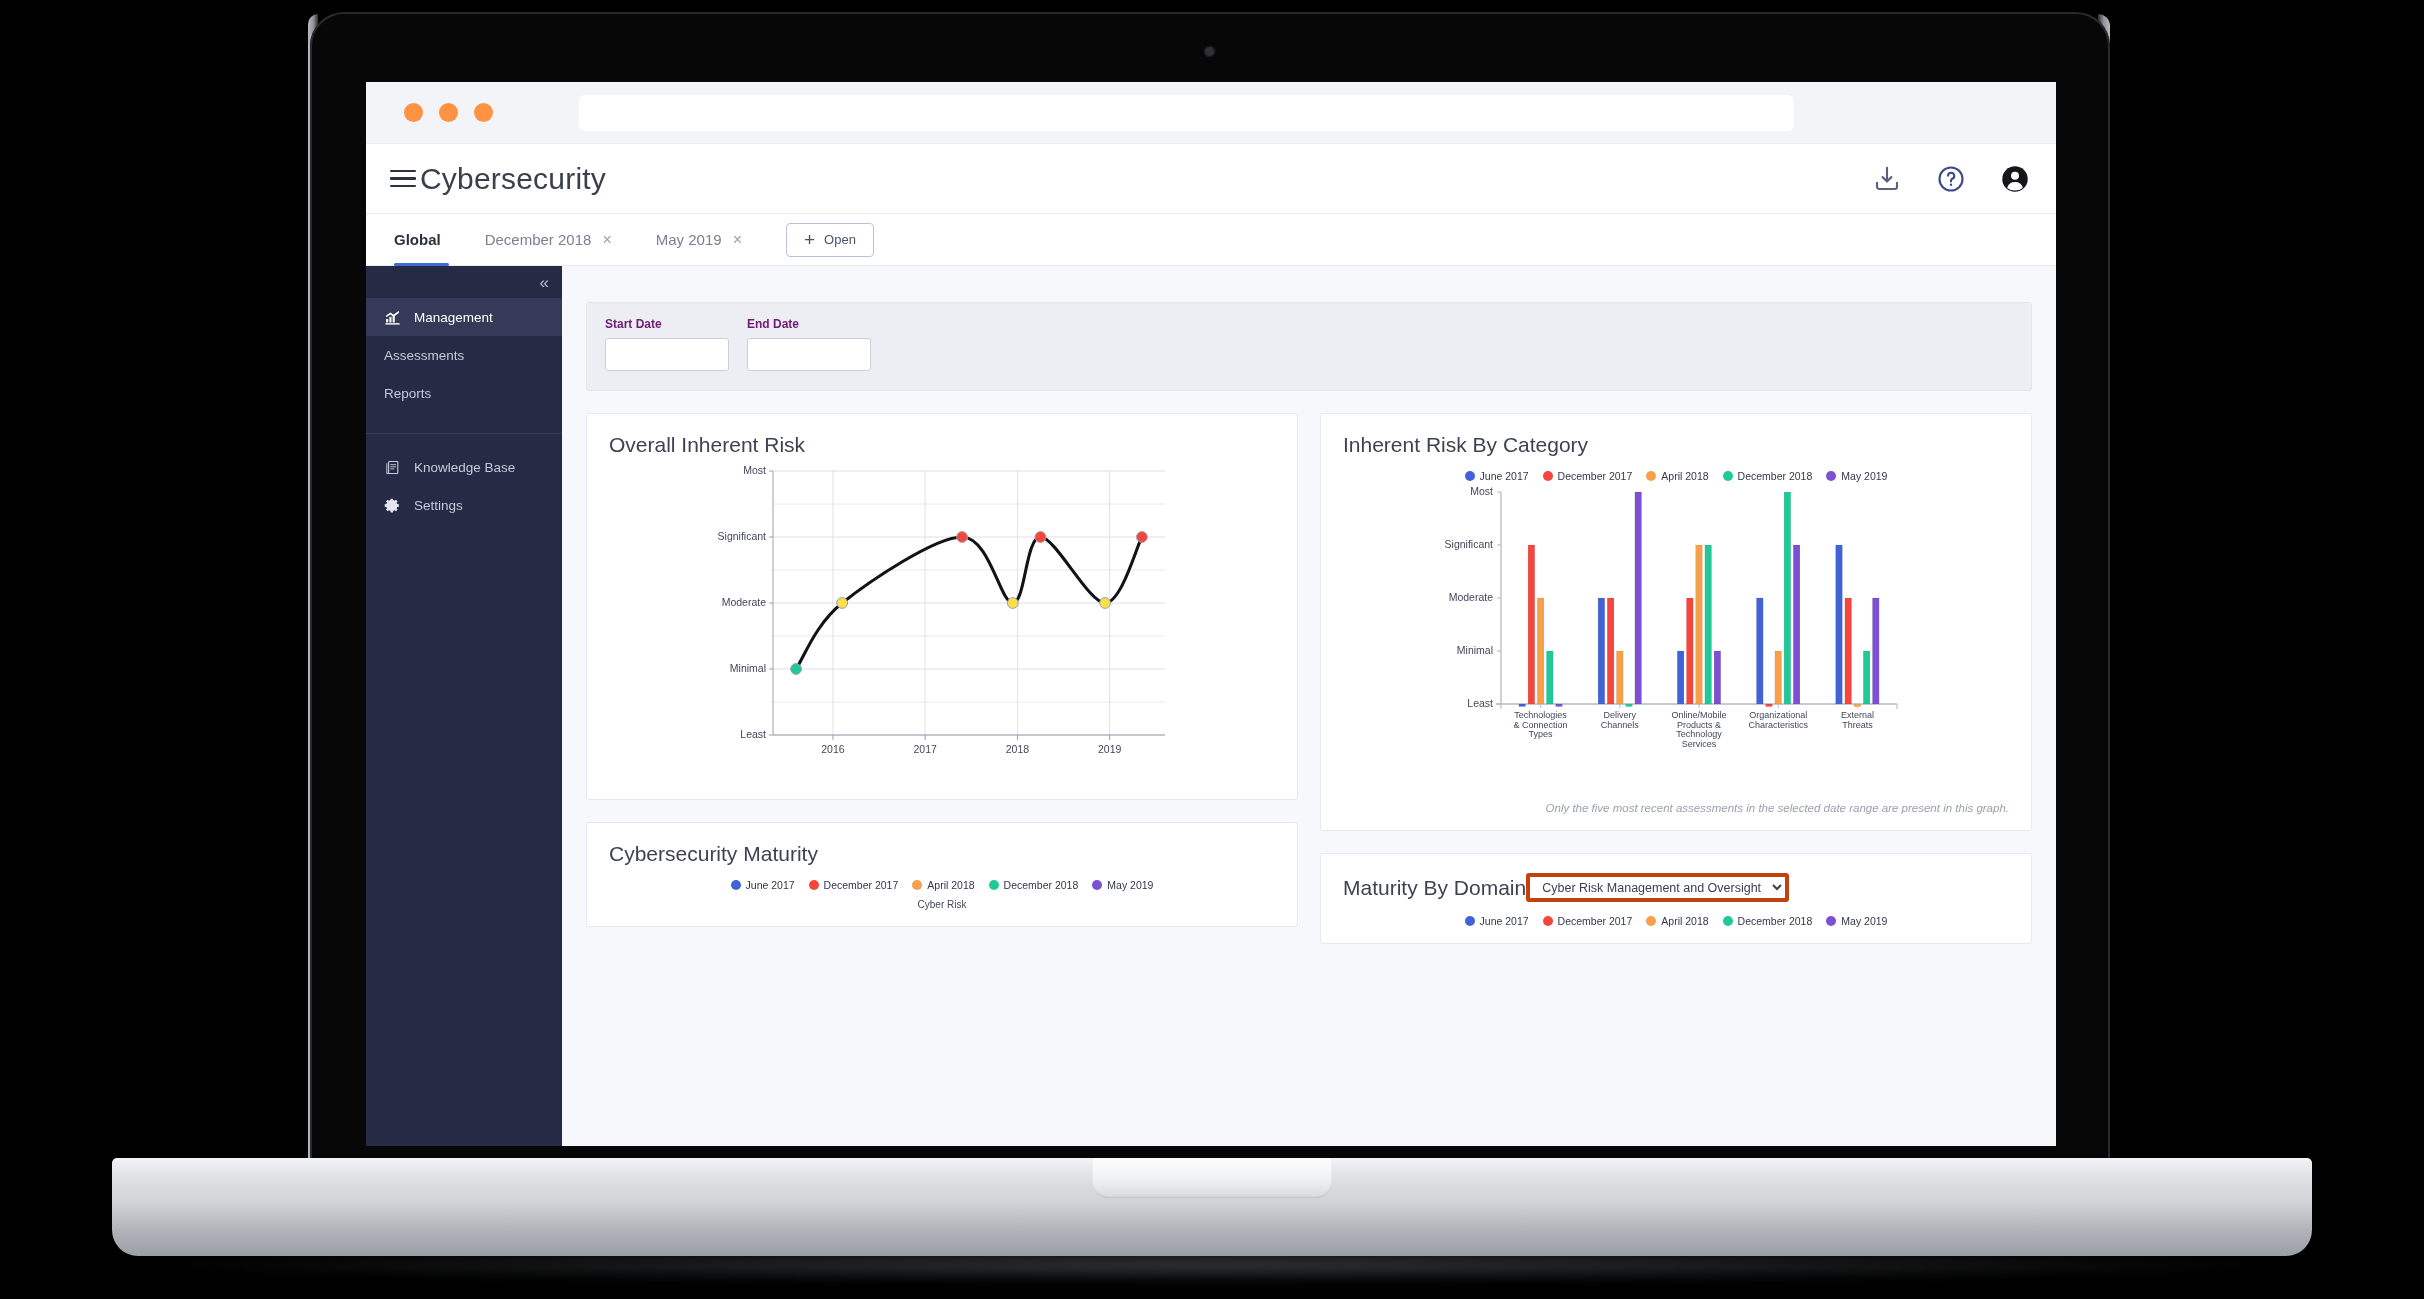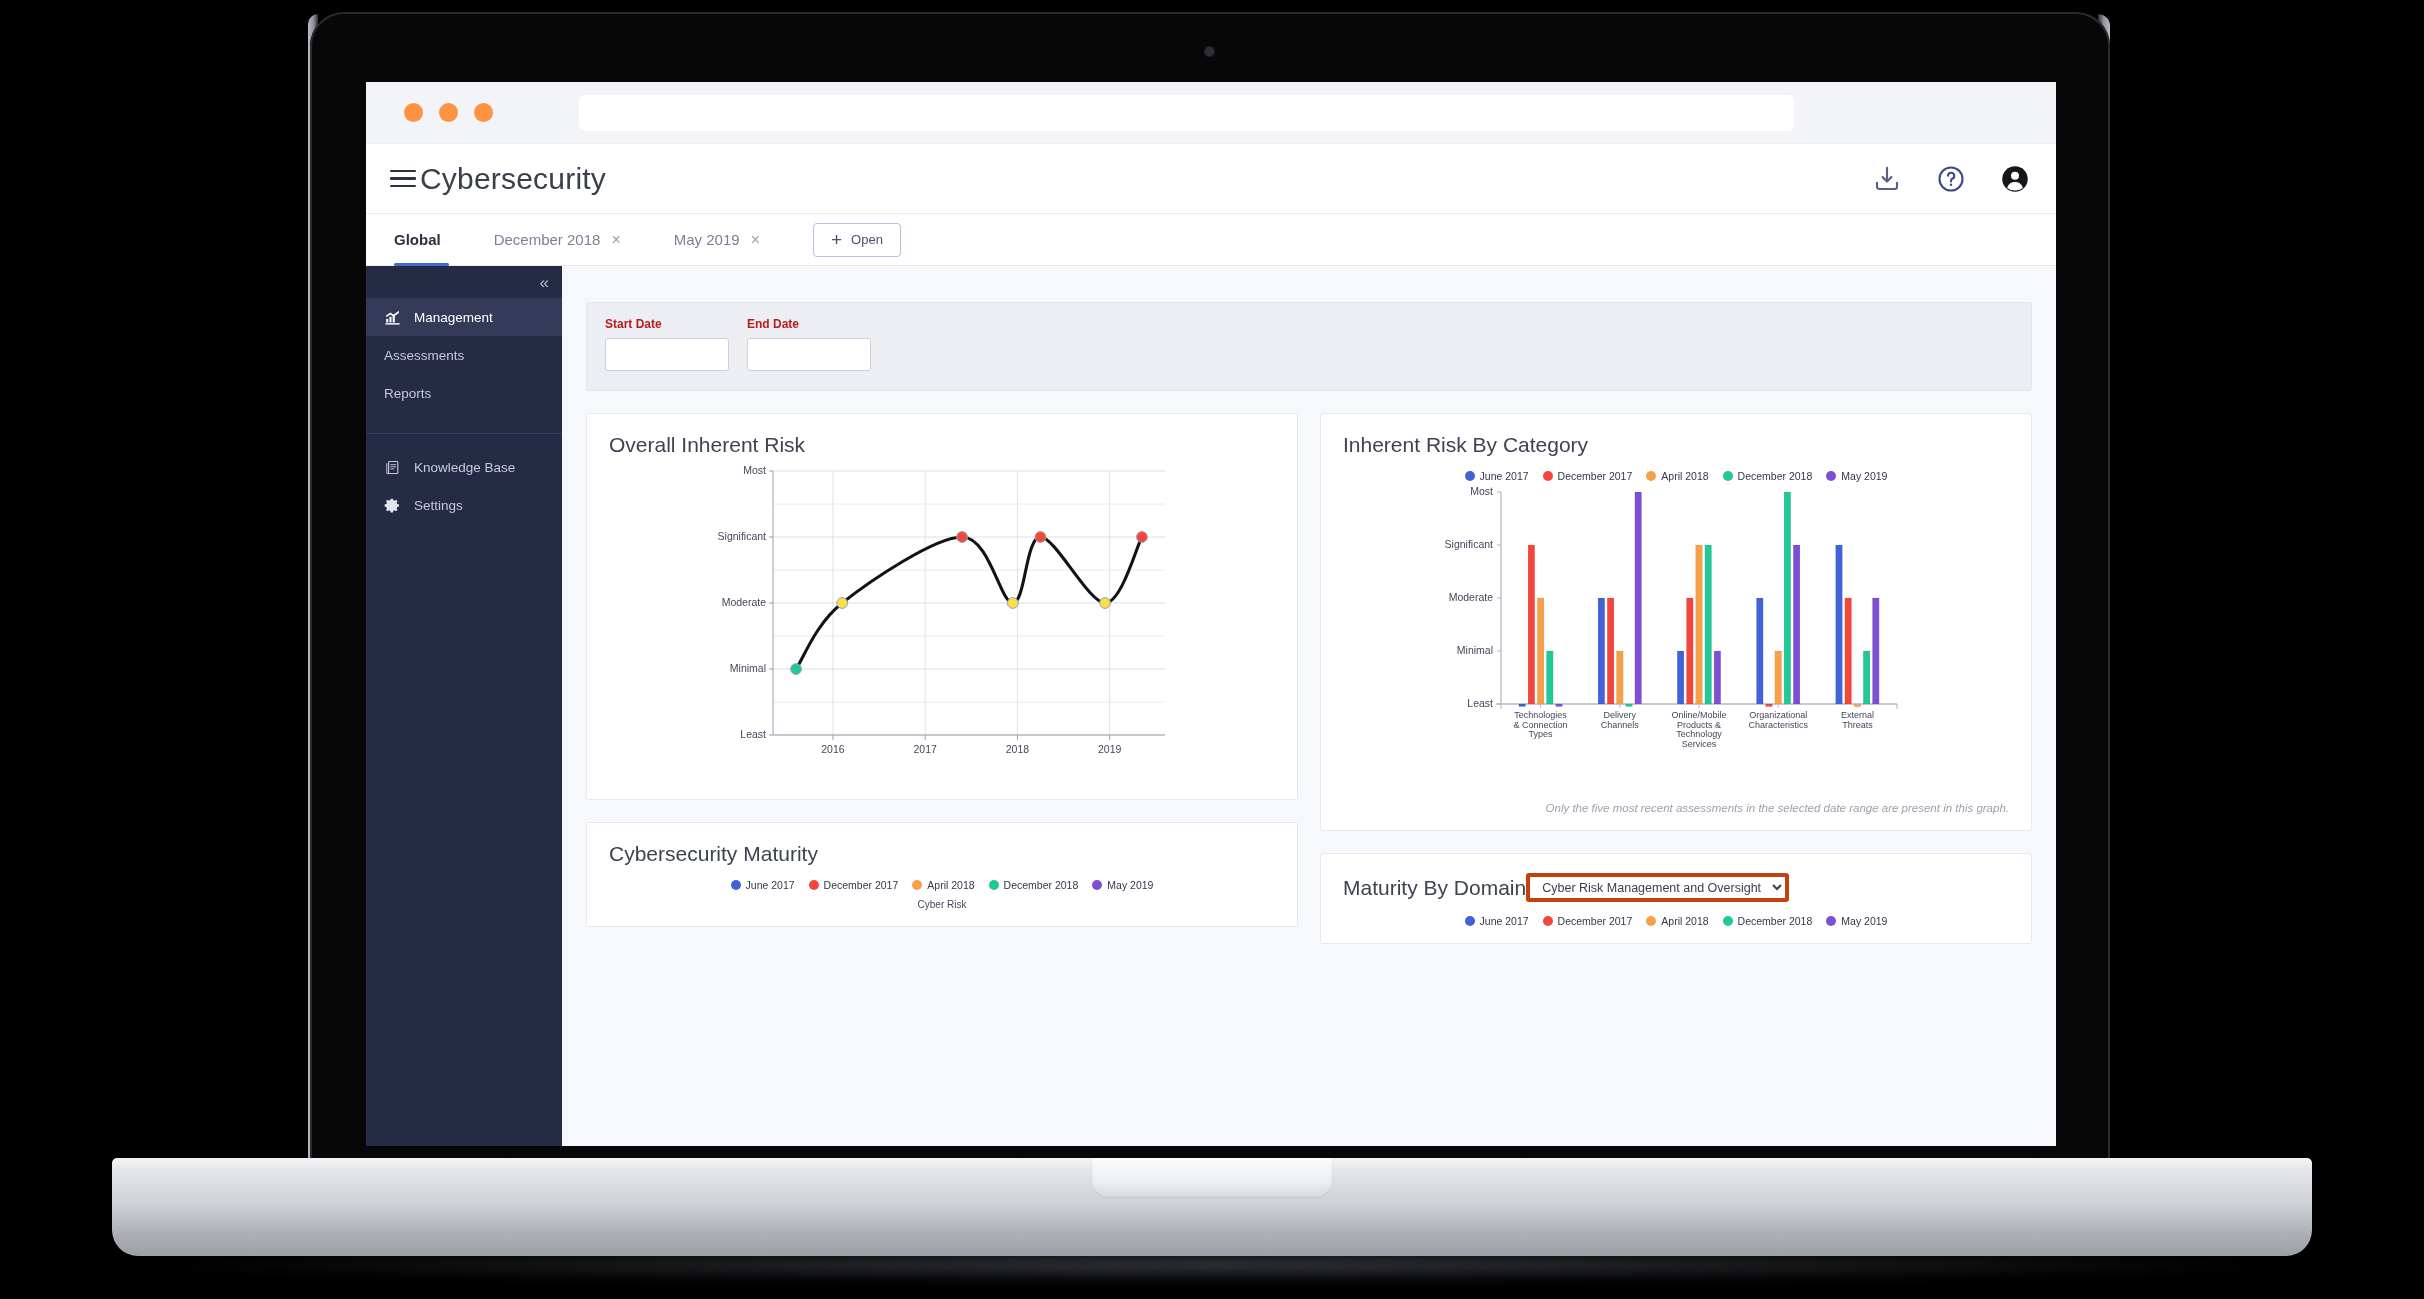--- a/index.html
+++ b/index.html
@@ -82,21 +82,21 @@
   .app-title {
     font-size: 30px; color: #3a3f4c; font-weight: 400; margin-left: 4px;
     letter-spacing: .2px;
   }
   .header-actions { margin-left: auto; display: flex; align-items: center; gap: 34px; }
   .hdr-icon { width: 30px; height: 30px; display: block; }
 
   
   .tabs-row {
     height: 52px; background: #fff; display: flex; align-items: center;
-    padding: 0 24px; border-bottom: 1px solid #e8eaee; gap: 9px;
+    padding: 0 24px; border-bottom: 1px solid #e8eaee; gap: 0;
   }
   .tab {
     font-size: 15px; color: #7b8093; padding: 0 22px; height: 52px;
     display: flex; align-items: center; cursor: pointer; position: relative;
     white-space: nowrap;
   }
   .tab:first-child { padding-left: 4px; }
   .tab.active { color: #2c3040; font-weight: 700; }
   .tab.active::after {
     content: ""; position: absolute; left: 4px; right: 14px; bottom: 0;
@@ -132,21 +132,21 @@
     position: relative;
   }
   .page-head { display: flex; align-items: flex-start; }
   .page-title { font-size: 26px; color: #3e4352; font-weight: 400; }
   .word-icon { margin-left: auto; margin-top: 6px; }
 
   .filter-card {
     margin-top: 14px; background: #eceef3; border: 1px solid #e3e6ec;
     border-radius: 3px; padding: 14px 18px 19px 18px; display: flex; gap: 18px;
   }
-  .field-label { font-size: 12px; color: #b91c1c; font-weight: 700; margin-bottom: 7px; }
+  .field-label { font-size: 12px; color: #701a75; font-weight: 700; margin-bottom: 7px; }
   .date-input {
     width: 124px; height: 33px; background: #fff; border: 1px solid #ccd0da;
     border-radius: 3px; font-size: 13px; padding: 0 8px; color: #3b4050;
     font-family: "Liberation Sans", sans-serif;
   }
 
   .cards-grid { margin-top: 22px; display: flex; gap: 22px; }
   .col { flex: 1; display: flex; flex-direction: column; gap: 22px; }
   .card {
     background: #fff; border: 1px solid #e6e9ef; border-radius: 3px;

